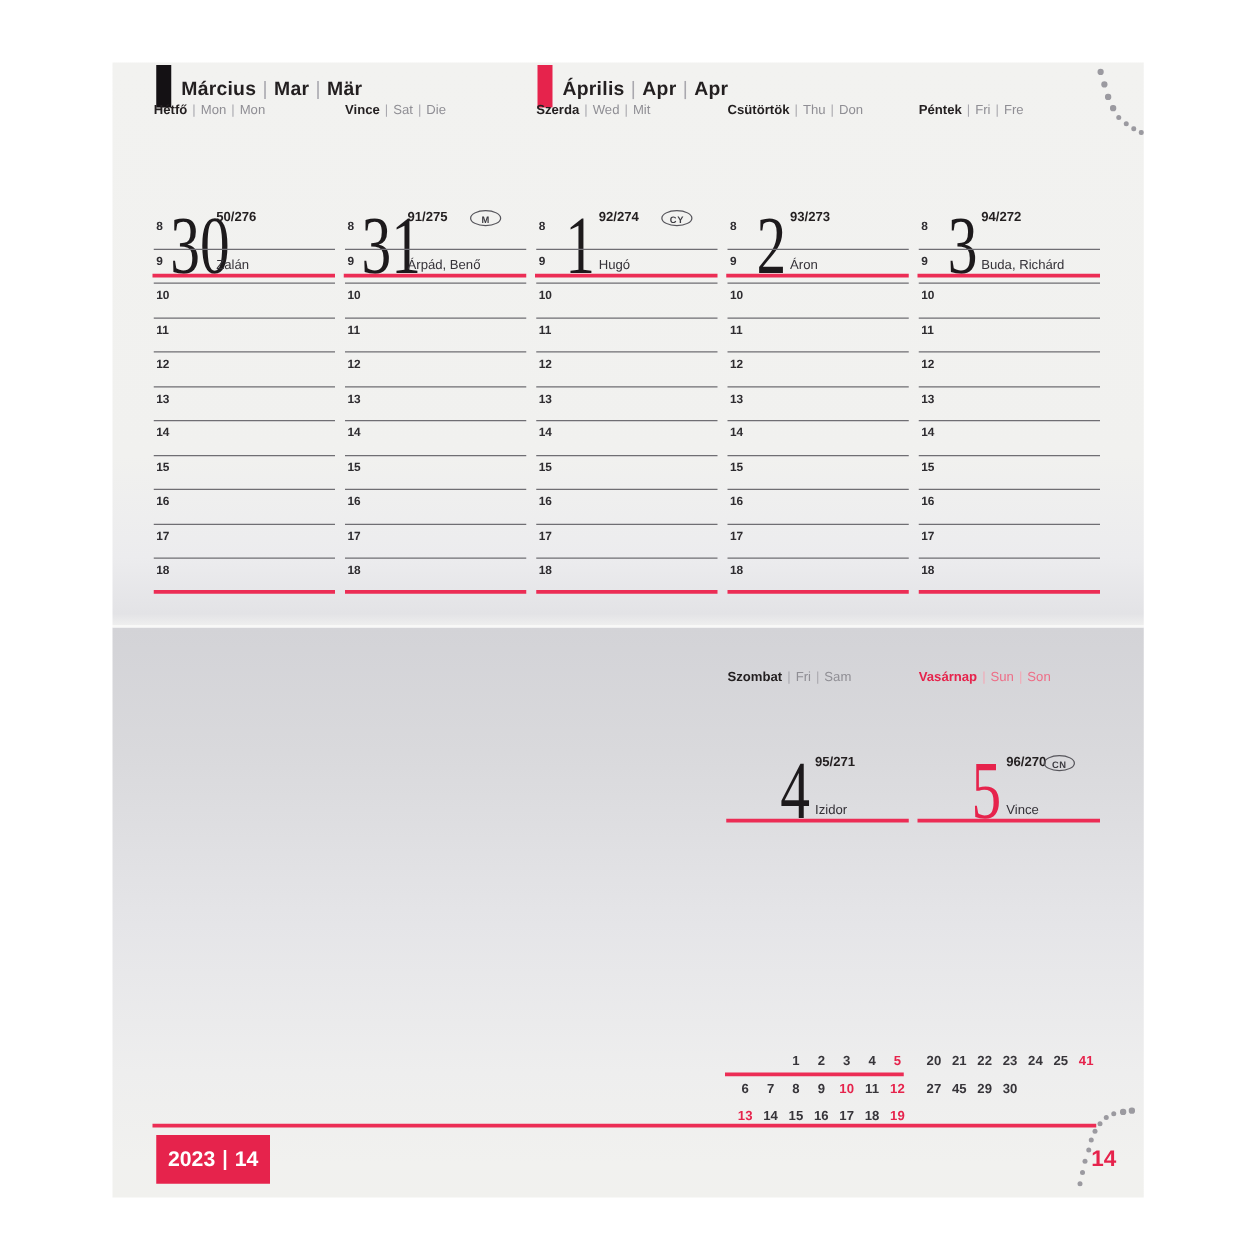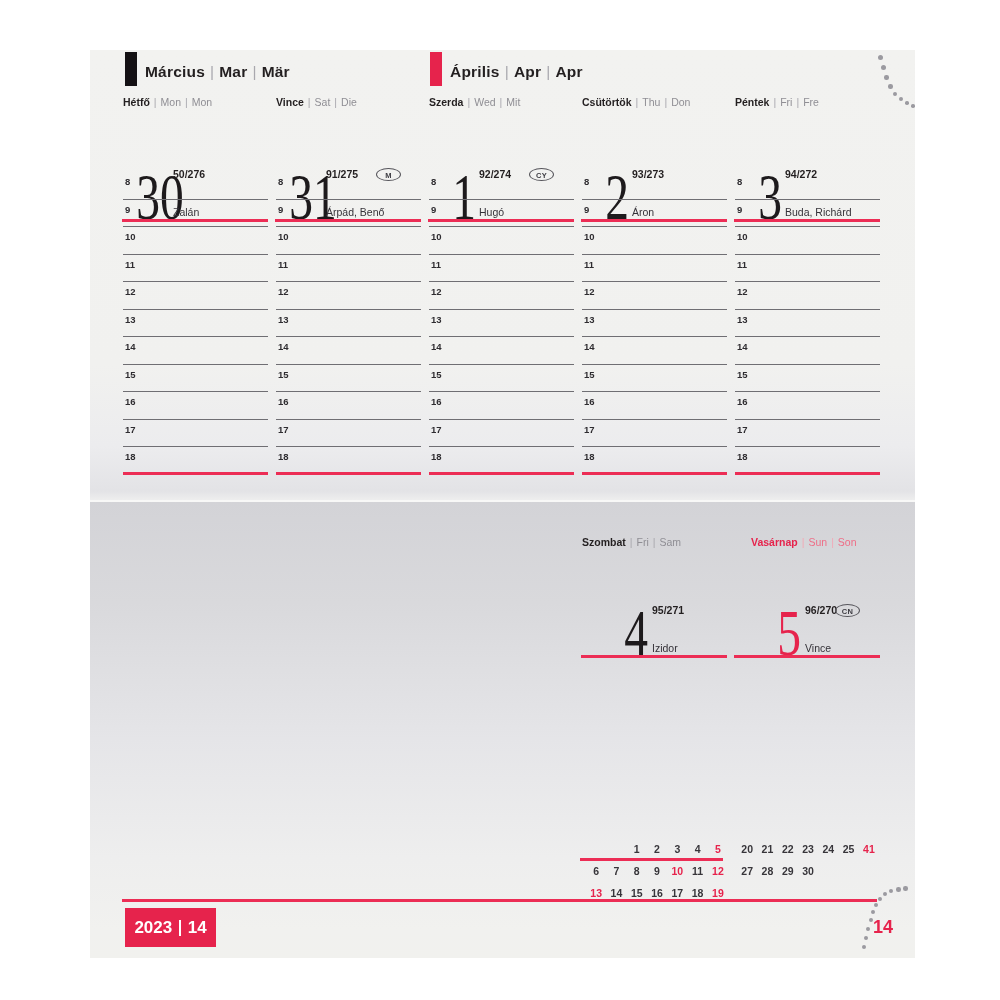--- a/index.html
+++ b/index.html
@@ -8,21 +8,21 @@
   .page{position:absolute;left:90px;top:50px;width:824px;height:908px;}
   .sheet-top{position:absolute;left:0;top:0;width:825px;height:450px;
     background:linear-gradient(180deg,#f2f2f0 0%,#f1f1ef 70%,#ececee 88%,#e3e3e6 98%,#eeeeee 100%);}
   .sheet-bottom{position:absolute;left:0;top:450px;width:825px;height:458px;border-top:2px solid #f8f8f7;box-sizing:border-box;
     background:linear-gradient(180deg,#d3d3d7 0%,#d9d9dc 22%,#e5e5e8 52%,#eeeeee 78%,#f1f1ef 94%,#f1f1ee 100%);}
   .monthbar{position:absolute;top:2px;width:12px;height:34px;}
   .bar-black{background:#141114;}
   .bar-red{background:#e6234c;}
   .month-header{position:absolute;top:13px;font-size:15.5px;font-weight:bold;color:#231f20;white-space:nowrap;letter-spacing:.2px;}
   .pipe{color:#a9a8ae;font-weight:normal;margin:0 5px;}
-  .dow-header{position:absolute;top:46px;font-size:10.5px;white-space:nowrap;color:#231f20;}
+  .dow-header{position:absolute;top:32px;font-size:10.5px;white-space:nowrap;color:#231f20;}
   .dow-header b{font-weight:bold;}
   .dow-header .lt{color:#8f8e94;}
   .dow-header .pipe{margin:0 4px;}
   .dow-header.red b{color:#e6234c;}
   .dow-header.red .lt{color:#ee6e87;}
   .dow-header.red .pipe{color:#f2a9b6;}
   .dayblock{position:absolute;width:145px;height:55px;}
   .dayblock .num{position:absolute;left:0;bottom:-3px;width:47px;text-align:right;
      font-family:"Liberation Serif",serif;font-weight:normal;font-size:66px;line-height:50px;color:#1d1a1c;
      transform:scaleX(.72);transform-origin:right bottom;}
@@ -170,21 +170,21 @@
         <div class="hrow"><span>12</span></div>
         <div class="hrow"><span>13</span></div>
         <div class="hrow"><span>14</span></div>
         <div class="hrow"><span>15</span></div>
         <div class="hrow"><span>16</span></div>
         <div class="hrow"><span>17</span></div>
         <div class="hrow"><span>18</span></div>
       </div>
 
     <div class="dow-header" style="left:492px;top:486px"><b>Szombat</b><span class="pipe">|</span><span class="lt">Fri</span><span class="pipe">|</span><span class="lt">Sam</span></div>
-    <div class="dow-header red" style="left:661px;top:486px"><b>Vasárnap</b><span class="pipe">|</span><span class="lt">Sun</span><span class="pipe">|</span><span class="lt">Son</span></div>
+    <div class="dow-header red" style="left:645px;top:486px"><b>Vasárnap</b><span class="pipe">|</span><span class="lt">Sun</span><span class="pipe">|</span><span class="lt">Son</span></div>
 
     <div class="dayblock wk" style="left:492px;top:550px">
       <div class="num">4</div>
       <div class="doy">95/271</div>
 
       <div class="names">Izidor</div>
       <div class="redline"></div>
     </div>
     <div class="dayblock wk" style="left:645px;top:550px">
       <div class="num red">5</div>
@@ -228,21 +228,21 @@
           <span class="mc-cell">20</span>
           <span class="mc-cell">21</span>
           <span class="mc-cell">22</span>
           <span class="mc-cell">23</span>
           <span class="mc-cell">24</span>
           <span class="mc-cell">25</span>
           <span class="mc-cell red">41</span>
         </div>
         <div class="mc-row">
           <span class="mc-cell">27</span>
-          <span class="mc-cell">28</span>
+          <span class="mc-cell">45</span>
           <span class="mc-cell">29</span>
           <span class="mc-cell">30</span>
           <span class="mc-cell"></span>
           <span class="mc-cell"></span>
           <span class="mc-cell"></span>
         </div>
         <div class="mc-row">
           <span class="mc-cell"></span>
           <span class="mc-cell"></span>
           <span class="mc-cell"></span>

